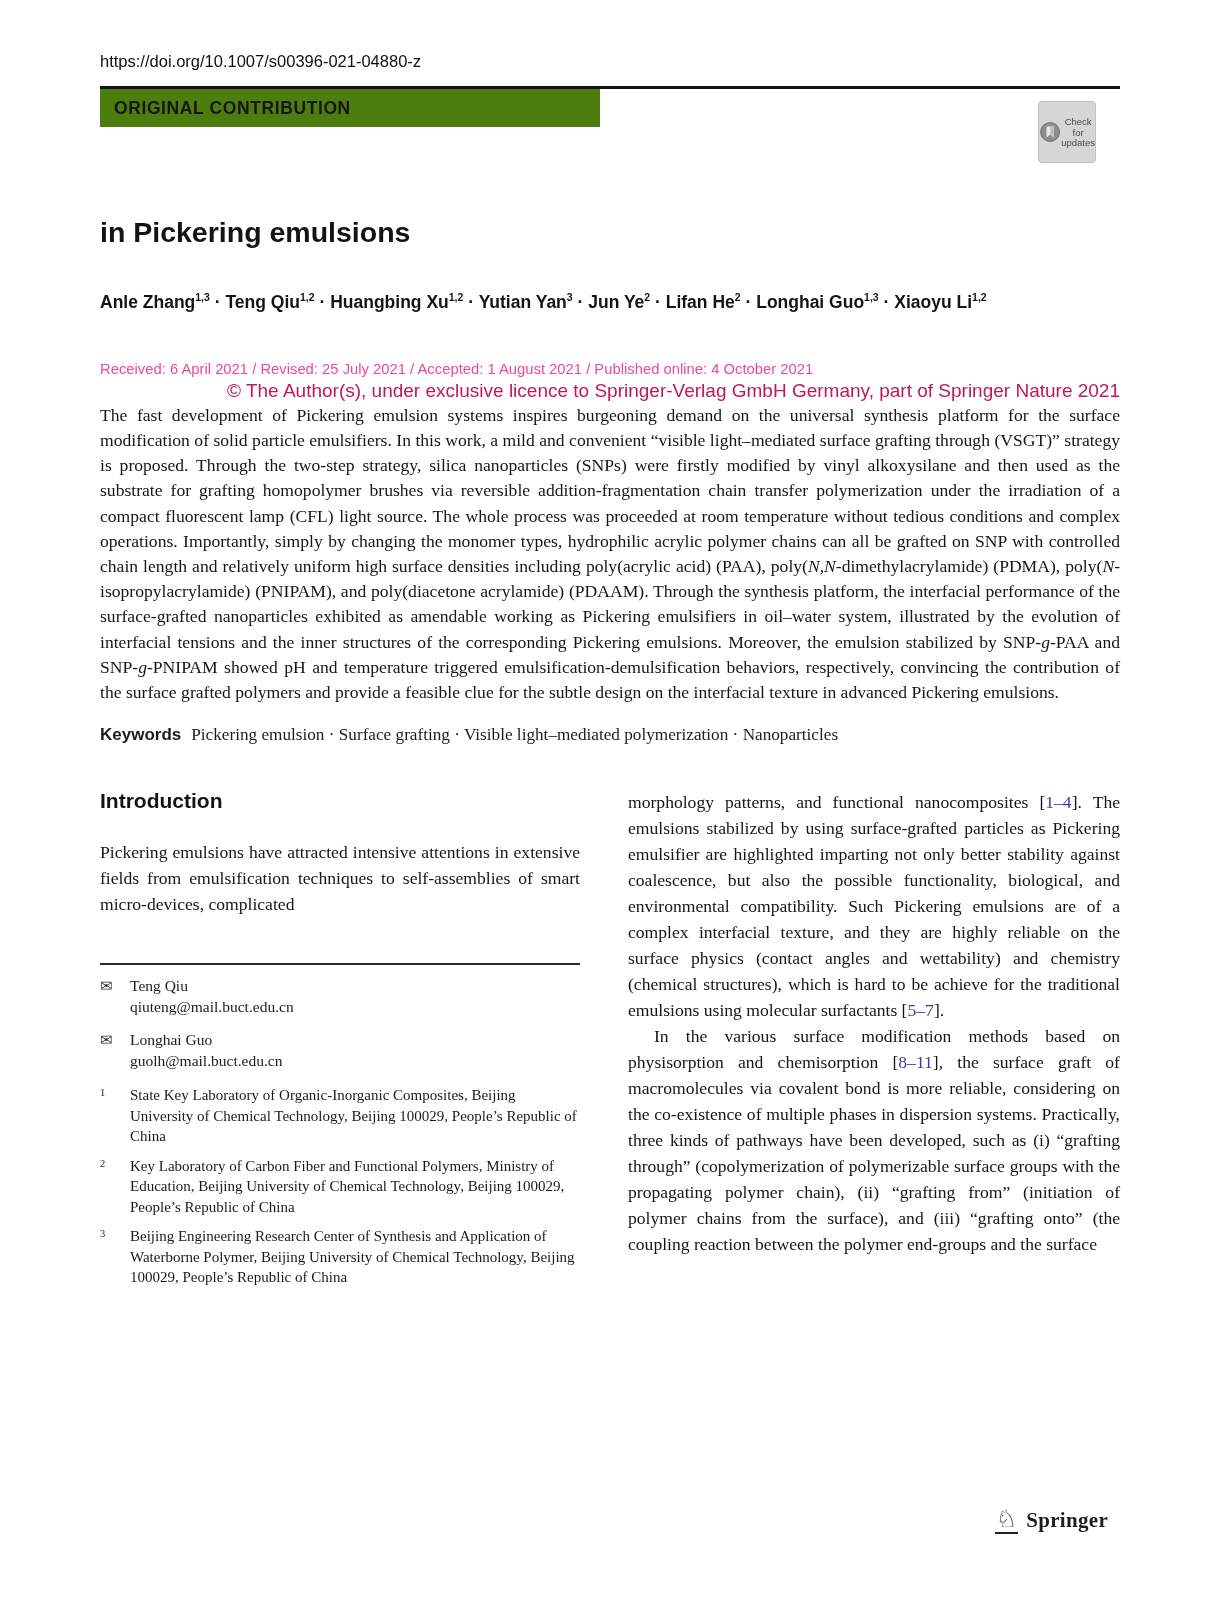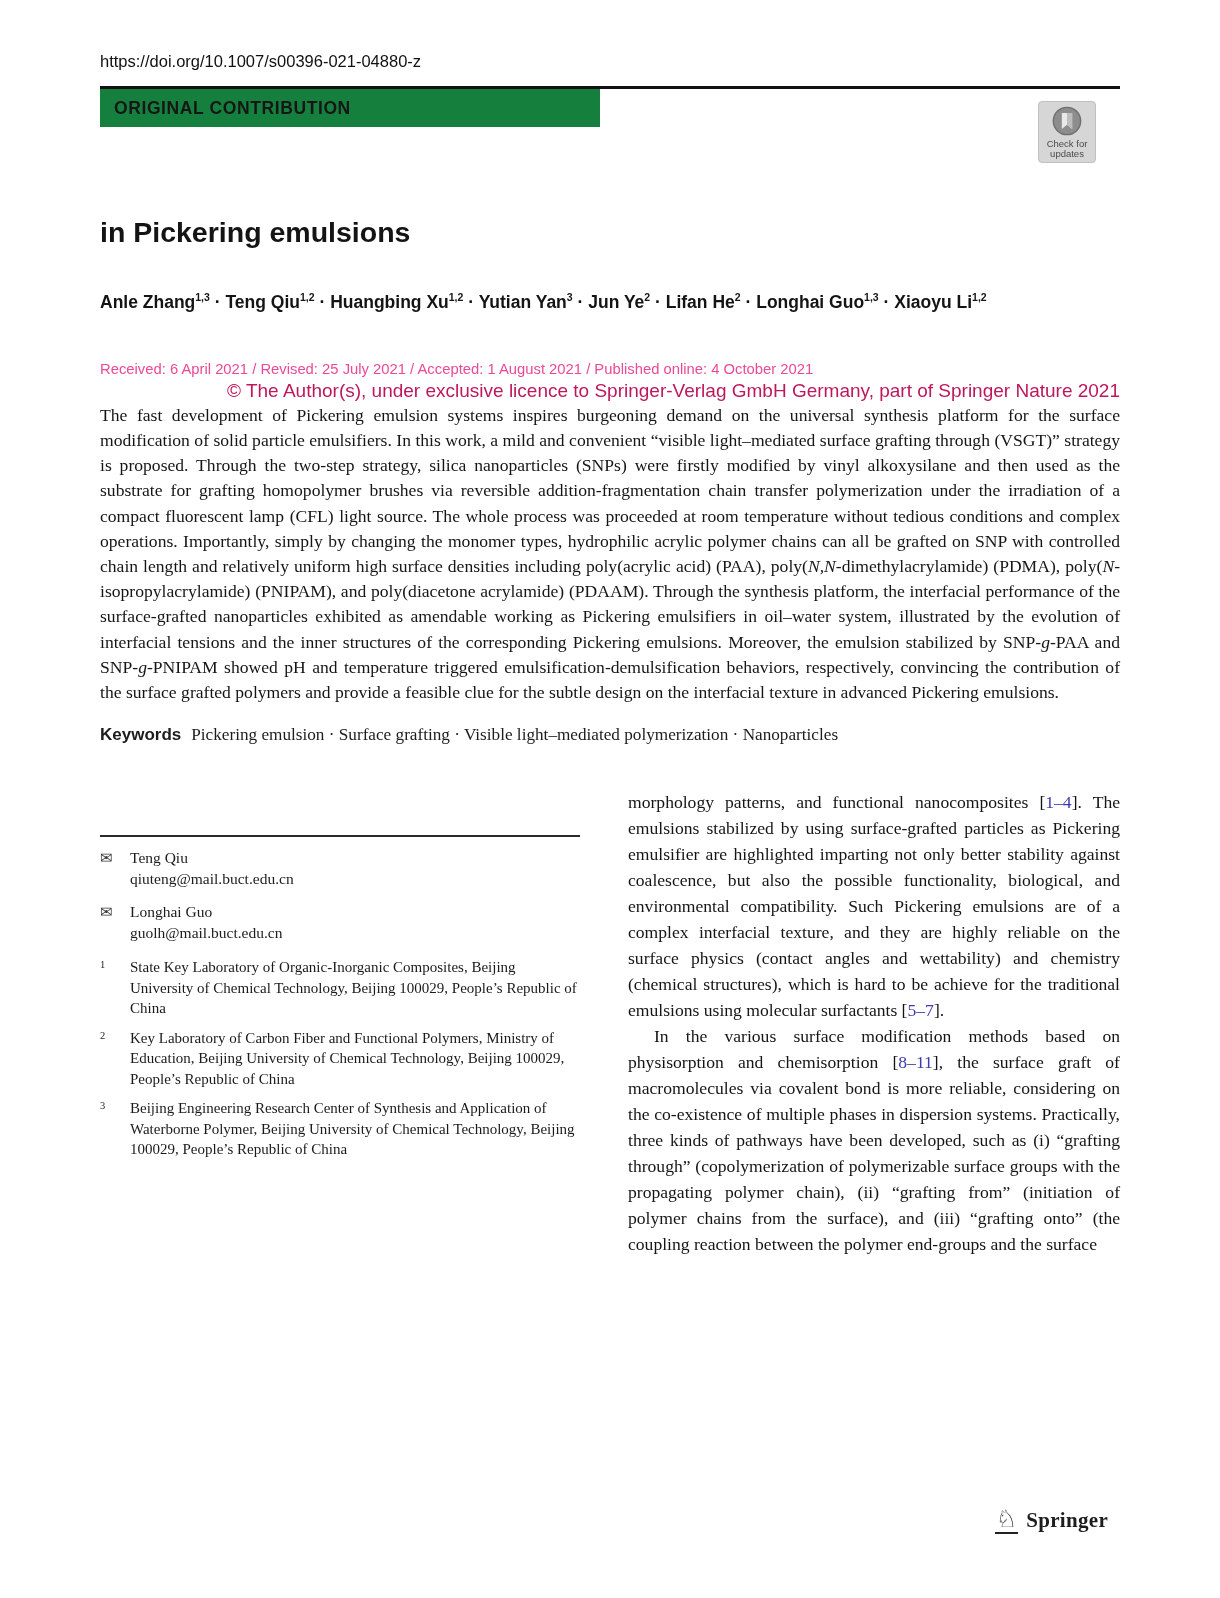--- a/index.html
+++ b/index.html
@@ -14,29 +14,29 @@
   .page { padding: 50px 100px 0 100px; width: 1220px; }
 
   
   .header { font-size: 16.5px; line-height: 23px; color: #111; }
   .doi { }
 
   .rule-top { margin-top: 13px; height: 3px; background: #111; width: 100%; }
 
   .banner-row { position: relative; height: 38px; }
   .banner {
-    width: 500px; height: 38px; background: #15803d;
+    width: 500px; height: 38px; background: #4d7c0f;
     font-size: 17.5px; font-weight: bold; letter-spacing: 0.6px;
     color: #161616; display: flex; align-items: center; padding-left: 14px;
   }
   .check-badge {
     position: absolute; right: 24px; top: 12px;
     width: 58px; height: 62px; background: #d6d6d6;
     border-radius: 4px; border: 1px solid #c0c0c0;
-    display: flex; flex-direction: column; align-items: center; justify-content: center;
+    display: flex; flex-direction: row; align-items: center; justify-content: center;
     cursor: pointer;
   }
   .cb-text { font-size: 9.5px; line-height: 10.5px; color: #4a4a4a; text-align: center; margin-top: 2px; }
 
   
   .title {
     margin-top: 50px;
     font-size: 28.5px; line-height: 37px; font-weight: bold; color: #141414;
   }
   .seg-sub { font-size: 0.62em; vertical-align: -0.3em; }
@@ -134,20 +134,22 @@
   <div class="copyright">© The Author(s), under exclusive licence to Springer-Verlag GmbH Germany, part of Springer Nature 2021</div>
 
   <p class="abs-body"><span>The fast development of Pickering emulsion systems inspires burgeoning demand on the universal synthesis platform for the surface modification of solid particle emulsifiers. In this work, a mild and convenient “visible light–mediated surface grafting through (VSGT)” strategy is proposed. Through the two-step strategy, silica nanoparticles (SNPs) were firstly modified by vinyl alkoxysilane and then used as the substrate for grafting homopolymer brushes via reversible addition-fragmentation chain transfer polymerization under the irradiation of a compact fluorescent lamp (CFL) light source. The whole process was proceeded at room temperature without tedious conditions and complex operations. Importantly, simply by changing the monomer types, hydrophilic acrylic polymer chains can all be grafted on SNP with controlled chain length and relatively uniform high surface densities including poly(acrylic acid) (PAA), poly(</span><span class="seg-i">N,N</span><span>-dimethylacrylamide) (PDMA), poly(</span><span class="seg-i">N</span><span>-isopropylacrylamide) (PNIPAM), and poly(diacetone acrylamide) (PDAAM). Through the synthesis platform, the interfacial performance of the surface-grafted nanoparticles exhibited as amendable working as Pickering emulsifiers in oil–water system, illustrated by the evolution of interfacial tensions and the inner structures of the corresponding Pickering emulsions. Moreover, the emulsion stabilized by SNP-</span><span class="seg-i">g</span><span>-PAA and SNP-</span><span class="seg-i">g</span><span>-PNIPAM showed pH and temperature triggered emulsification-demulsification behaviors, respectively, convincing the contribution of the surface grafted polymers and provide a feasible clue for the subtle design on the interfacial texture in advanced Pickering emulsions.</span></p>
 
   <p class="keywords">
     <span class="kw-label">Keywords</span><span>Pickering emulsion · Surface grafting · Visible light–mediated polymerization · Nanoparticles</span>
   </p>
 
   <div class="columns">
     <div class="col-left">
+      <h2 class="sec-head">Introduction</h2>
+      <p class="body-text">Pickering emulsions have attracted intensive attentions in extensive fields from emulsification techniques to self-assemblies of smart micro-devices, complicated</p>
 
       <div class="footnotes">
         <div class="fn-rule"></div>
         <div class="contacts">
             <div class="contact">
               <span class="env">✉</span>
               <div class="contact-info">
                 <div>Teng Qiu</div>
                 <div>qiuteng@mail.buct.edu.cn</div>
               </div>

